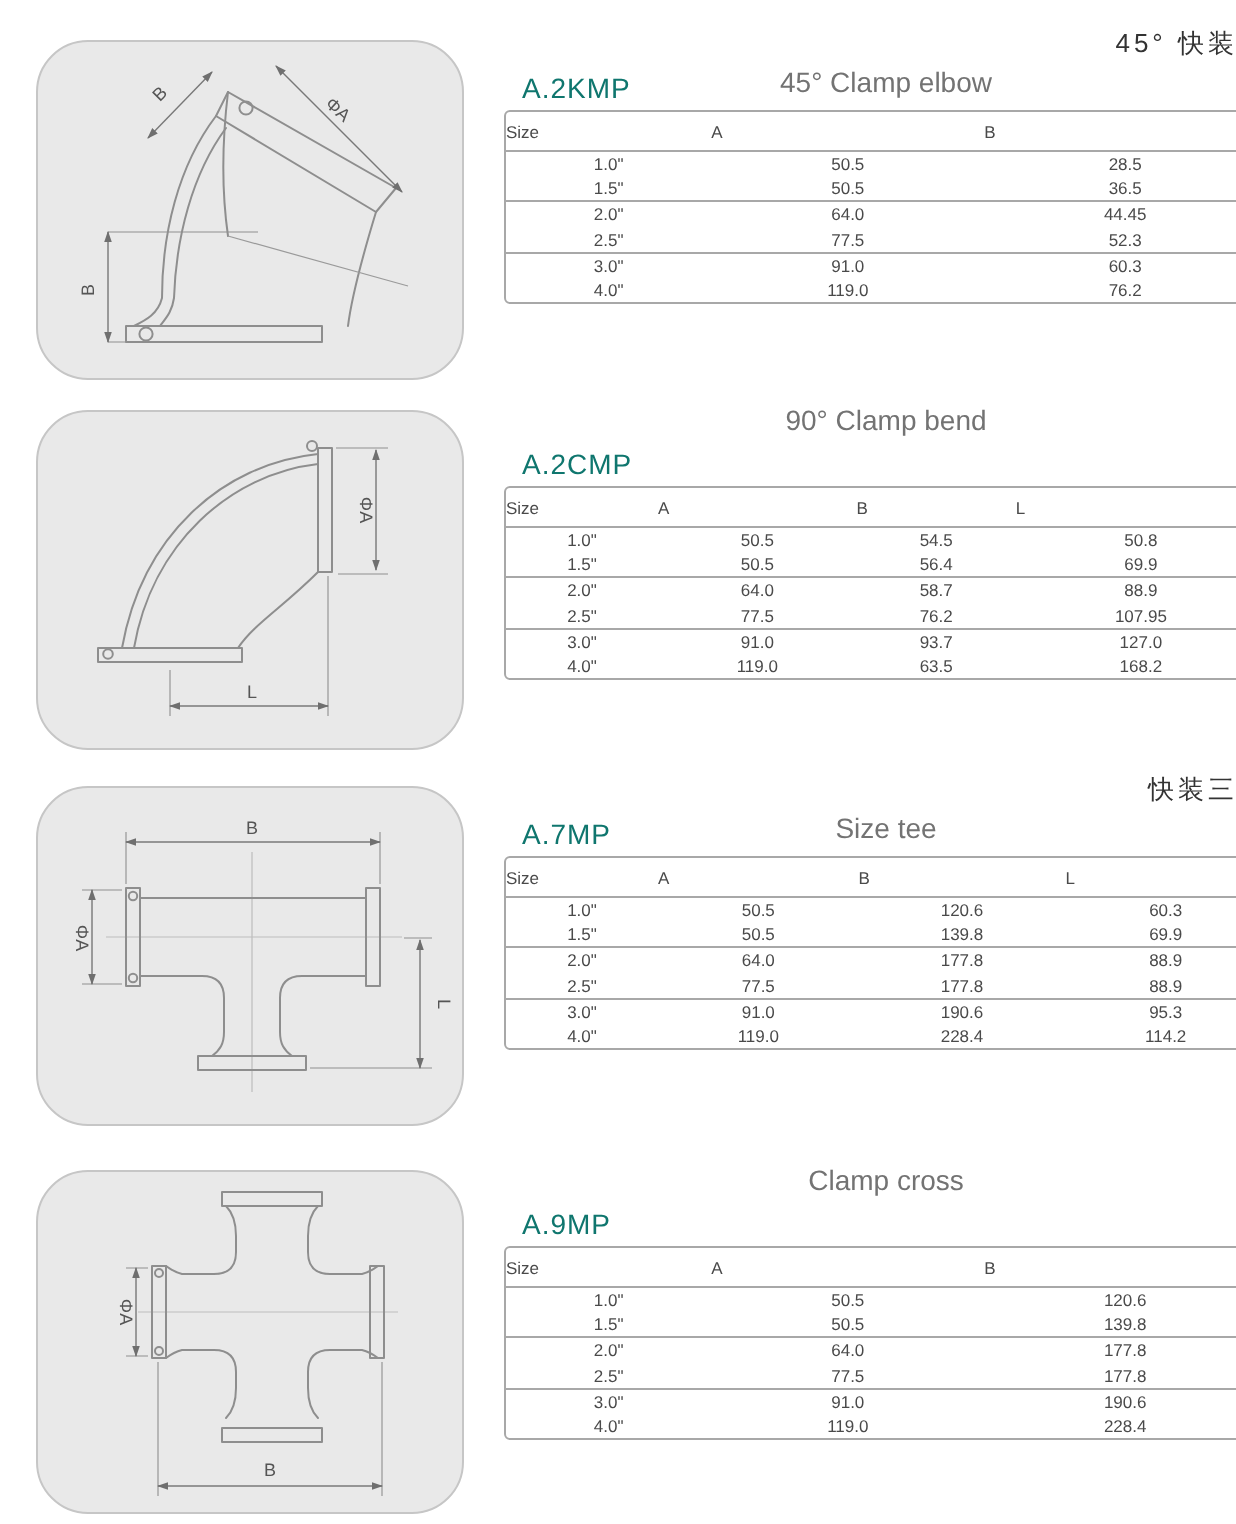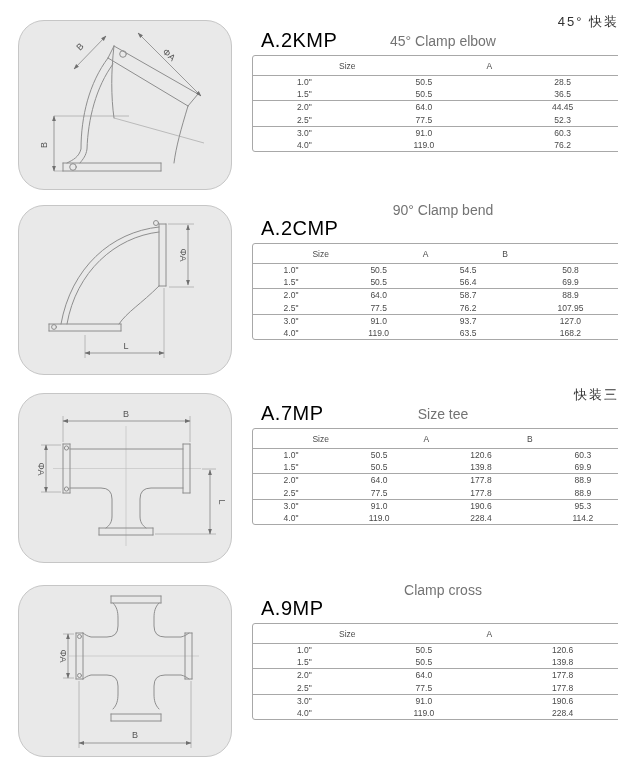--- a/index.html
+++ b/index.html
@@ -6,24 +6,24 @@
   .page{position:relative;width:618px;height:762px;background:#fff;overflow:hidden;
         font-family:"Liberation Sans","DejaVu Sans",sans-serif;}
   .section{position:absolute;left:0;width:618px;height:178px;}
   .draw-box{position:absolute;left:18px;top:0;width:214px;height:170px;
             background:#e9e9e9;border:1px solid #c6c6c6;border-radius:26px;box-sizing:border-box;}
   .draw-box svg{position:absolute;left:0;top:0;}
   .right{position:absolute;left:252px;width:382px;top:-6px;}
   .head{position:relative;height:41px;margin-bottom:0;}
   .title-zh{text-align:right;font-size:13px;color:#333;letter-spacing:2px;line-height:16px;}
   .title-en{text-align:center;font-size:14px;color:#737373;line-height:17px;margin-top:3px;}
-  .code{position:absolute;left:9px;bottom:3px;font-size:20px;color:#000000;letter-spacing:.5px;}
+  .code{position:absolute;left:9px;bottom:3px;font-size:14px;color:#0f766e;letter-spacing:.5px;}
   .tbl{border:1px solid #a8a8a8;border-radius:3px 11px 11px 3px;overflow:hidden;background:#fff;}
   table{width:100%;border-collapse:collapse;font-size:8.5px;color:#4a4a4a;}
-  th{font-weight:400;padding:5px 0 4px;border-bottom:1px solid #a8a8a8;text-align:right;
+  th{font-weight:400;padding:5px 0 4px;border-bottom:1px solid #a8a8a8;text-align:left;
      font-size:8.5px;color:#4a4a4a;}
   td{text-align:center;padding:0;line-height:12.2px;}
   tbody tr:nth-child(2) td, tbody tr:nth-child(4) td{border-bottom:1px solid #a8a8a8;}
   .cols3 th:first-child{width:27%;}
   .cols4 th:first-child{width:20%;}
   
   .outline{stroke:#8e8e8e;stroke-width:1;fill:none;stroke-linecap:round;}
   .thin{stroke:#9a9a9a;stroke-width:.6;fill:none;}
   .cline{stroke:#bdbdbd;stroke-width:.6;fill:none;}
   .dim{stroke:#787878;stroke-width:.7;fill:none;}

